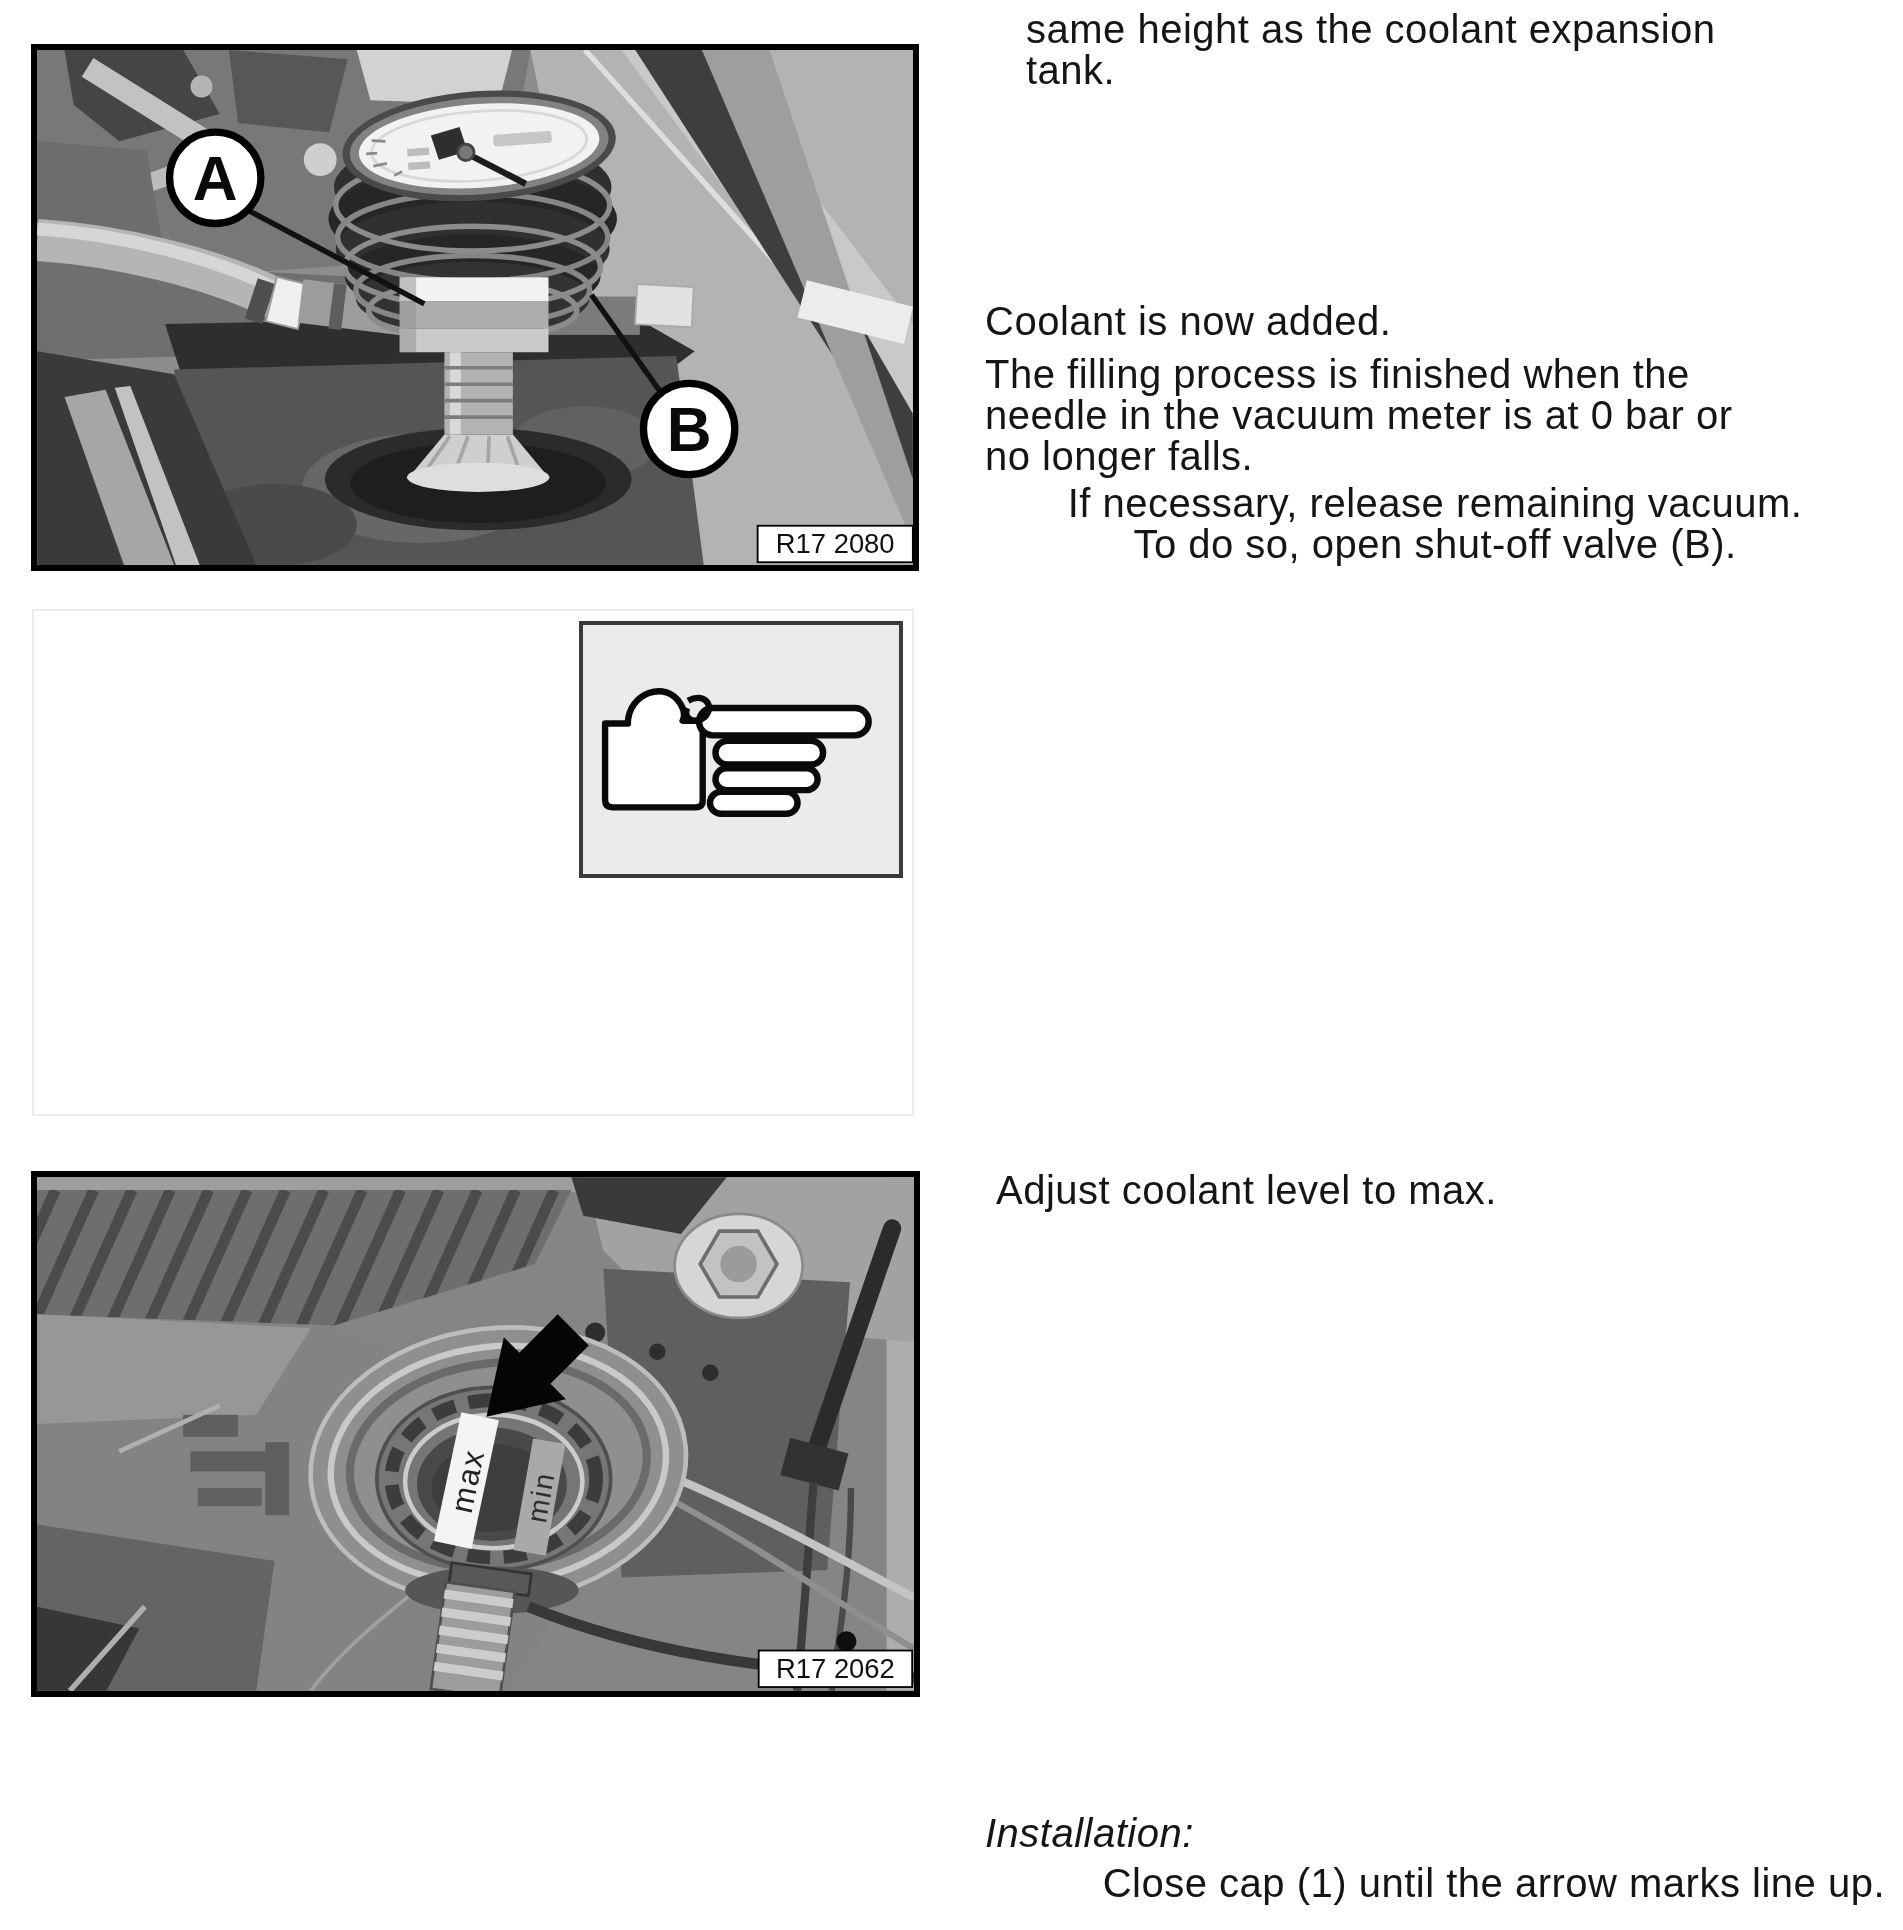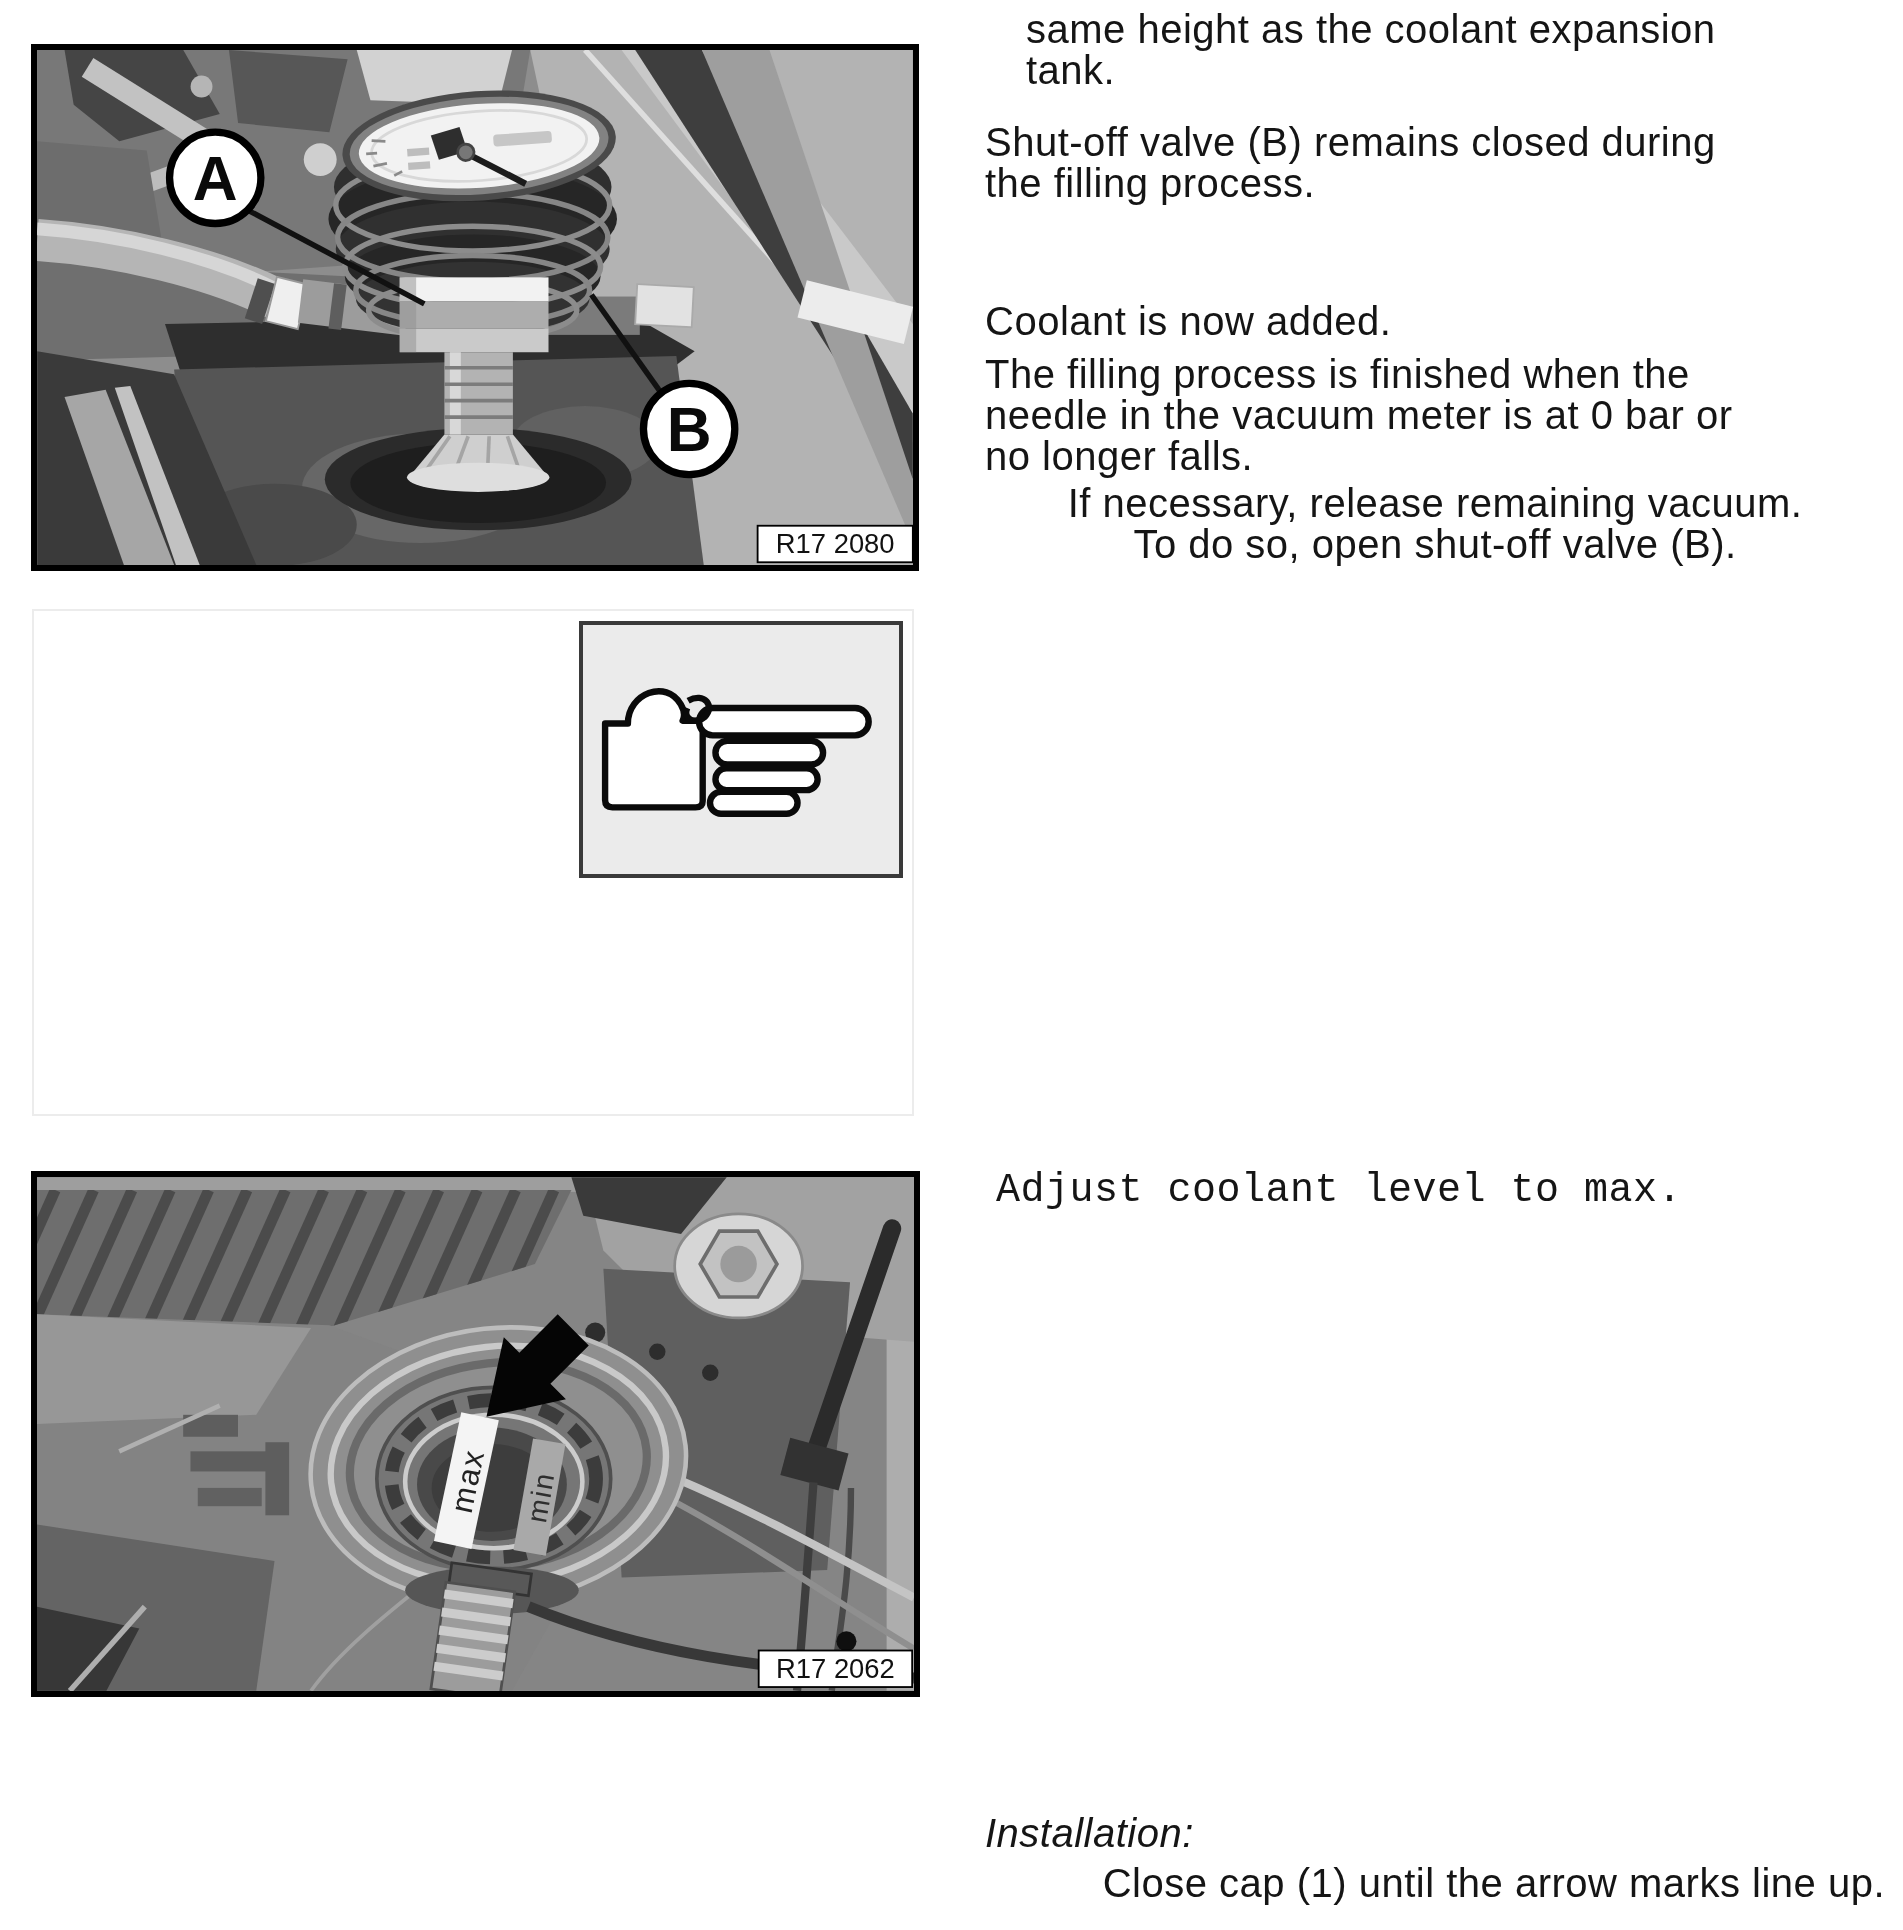--- a/index.html
+++ b/index.html
@@ -291,26 +291,24 @@
 
       <g>
         <rect x="790" y="518" width="168" height="40" fill="#ffffff" stroke="#000000" stroke-width="2"></rect>
         <text class="cap-text" x="874" y="548" text-anchor="middle">R17 2062</text>
       </g>
     </svg>
   </div>
 
   <div class="para indented" style="top:9.1px;">same height as the coolant expansion
 tank.</div>
-  <div class="para" style="top:122px;">Shut-off valve (B) remains closed during
-the filling process.</div>
   <div class="para" style="top:301px;">Coolant is now added.</div>
   <div class="para" style="top:354px;">The filling process is finished when the
 needle in the vacuum meter is at 0 bar or
 no longer falls.</div>
   <div class="para" style="top:483px;text-align:center;">If necessary, release remaining vacuum.
 To do so, open shut-off valve (B).</div>
-  <div class="para adjust" style="top:1170px;font-family:Liberation Mono, monospace;">Adjust coolant level to max.</div>
+  <div class="para adjust" style="top:1170px;">Adjust coolant level to max.</div>
   <div class="para italic" style="top:1813px;">Installation:</div>
   <div class="para" style="top:1863px;text-align:right;">Close cap (1) until the arrow marks line up.</div>
 
 </div>
 
 
 </body></html>

